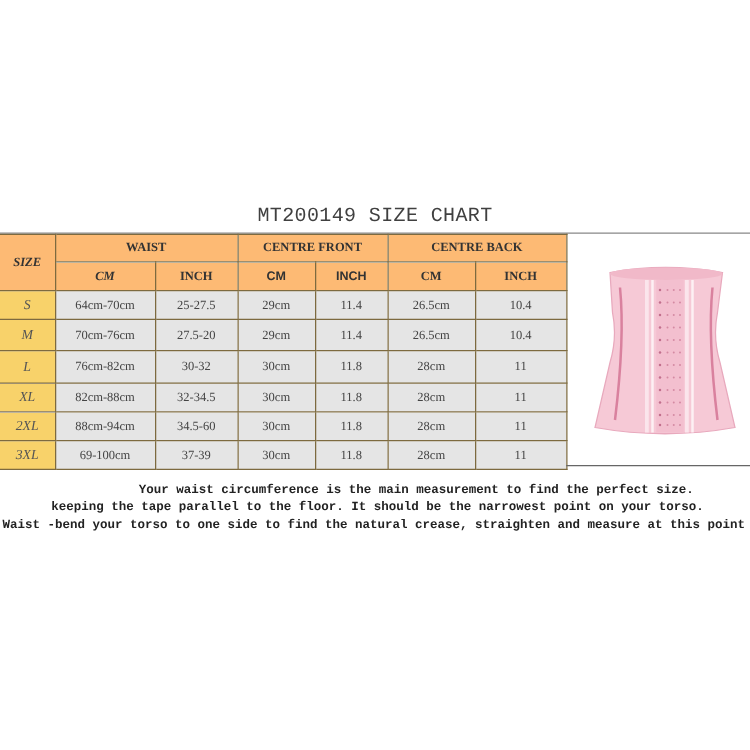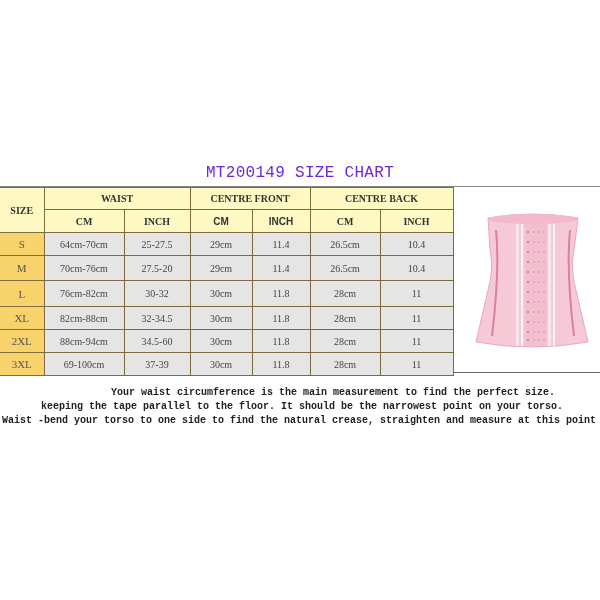--- a/index.html
+++ b/index.html
@@ -1,31 +1,31 @@
 <!DOCTYPE html>
 <html><head>
 <meta charset="utf-8">
 <style>
   html, body { margin:0; padding:0; background:#ffffff; }
   body { width:600px; height:600px; position:relative; overflow:hidden; font-family:"DejaVu Serif", "Liberation Serif", serif; color:#333; }
-  .title { position:absolute; left:0; width:600px; top:164px; text-align:center; font-family:"Liberation Mono","DejaVu Sans Mono",monospace; font-size:16px; color:#6d28d9; letter-spacing:0.3px; }
+  .title { position:absolute; left:0; width:600px; top:164px; text-align:center; font-family:"Liberation Mono","DejaVu Sans Mono",monospace; font-size:16px; color:#404040; letter-spacing:0.3px; }
   .rule { position:absolute; left:0; top:186px; width:600px; height:1px; background:#888; }
   .rule-bottom { position:absolute; left:453px; top:372px; width:147px; height:1px; background:#666; }
   table.sizes { position:absolute; left:0; top:187px; border-collapse:collapse; table-layout:fixed; width:453px; }
   table.sizes td, table.sizes th { border:1px solid #7d6a3f; text-align:center; padding:0; font-family:"Liberation Serif","DejaVu Serif",serif; font-size:10px; color:#444; overflow:hidden; white-space:nowrap; }
-  table.sizes th { background:#fef9c3; font-weight:bold; color:#333; font-size:10px; }
+  table.sizes th { background:#fdba74; font-weight:bold; color:#333; font-size:10px; }
   table.sizes tr.h1 th { height:21px; }
   table.sizes tr.h2 th { height:22px;margin-left:20px; }
   table.sizes td.size { background:#f8d26a; color:#555; font-size:11px; }
   table.sizes td.val { background:#e5e5e5; }
   table.sizes tr.r td { height:22px; }
   table.sizes tr.r.tall td { height:24px; }
   table.sizes tr.r.tall2 td { height:25px; }
   table.sizes { border-left:none; }
-  table.sizes tr td:first-child, table.sizes tr th:first-child { border-left:none; }
+  table.sizes tr td:first-child, table.sizes tr th:first-child { border-left:none;font-style:italic; }
   .product { position:absolute; left:470px; top:210px; width:125px; height:145px; }
   .notes { position:absolute; left:0; top:386px; width:600px; font-family:"Liberation Mono","DejaVu Sans Mono",monospace; font-size:10px; color:#222; font-weight:bold; line-height:14px; }
   .notes div { white-space:pre; }
 </style>
 </head>
 <body>
 
 <div class="title">MT200149 SIZE CHART</div>
 <div class="rule"></div>
 

